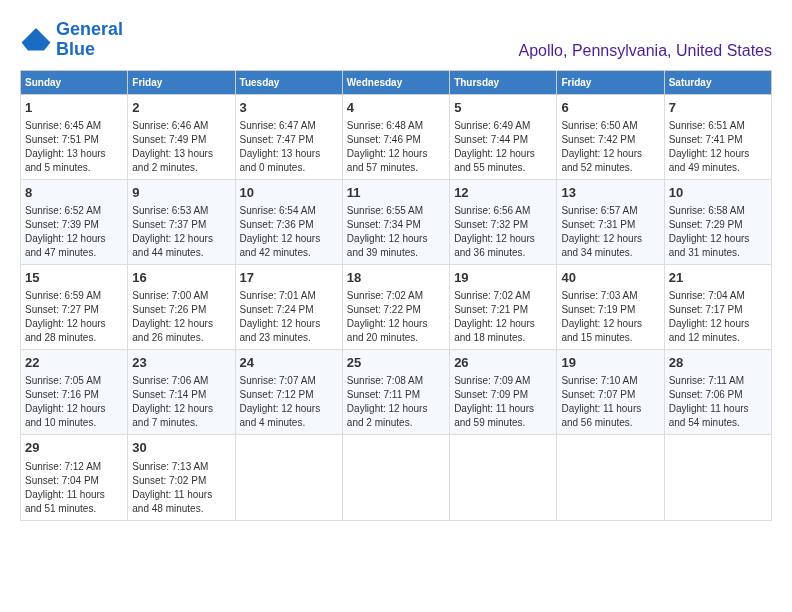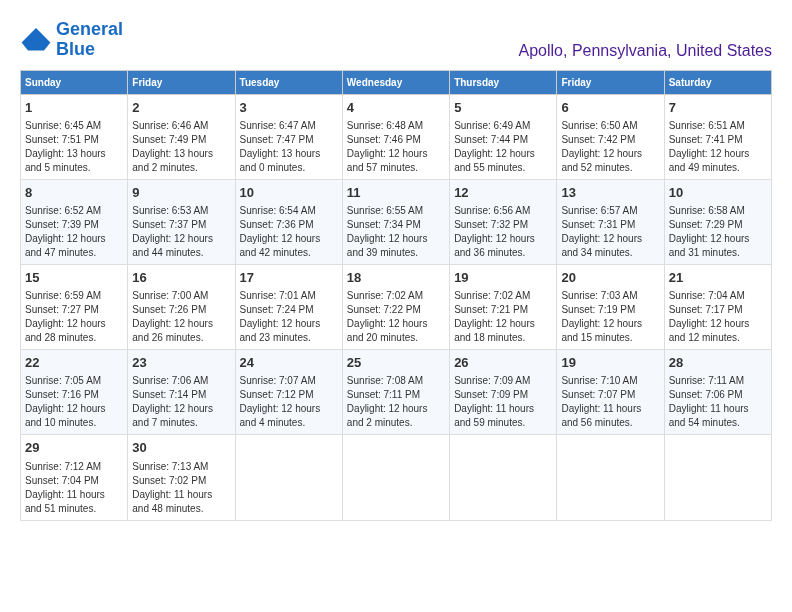--- a/index.html
+++ b/index.html
@@ -139,21 +139,21 @@
         <td><span class="day-num">12</span>Sunrise: 6:56 AM<br>Sunset: 7:32 PM<br>Daylight: 12 hours and 36 minutes.</td>
         <td><span class="day-num">13</span>Sunrise: 6:57 AM<br>Sunset: 7:31 PM<br>Daylight: 12 hours and 34 minutes.</td>
         <td><span class="day-num">10</span>Sunrise: 6:58 AM<br>Sunset: 7:29 PM<br>Daylight: 12 hours and 31 minutes.</td>
       </tr>
       <tr>
         <td><span class="day-num">15</span>Sunrise: 6:59 AM<br>Sunset: 7:27 PM<br>Daylight: 12 hours and 28 minutes.</td>
         <td><span class="day-num">16</span>Sunrise: 7:00 AM<br>Sunset: 7:26 PM<br>Daylight: 12 hours and 26 minutes.</td>
         <td><span class="day-num">17</span>Sunrise: 7:01 AM<br>Sunset: 7:24 PM<br>Daylight: 12 hours and 23 minutes.</td>
         <td><span class="day-num">18</span>Sunrise: 7:02 AM<br>Sunset: 7:22 PM<br>Daylight: 12 hours and 20 minutes.</td>
         <td><span class="day-num">19</span>Sunrise: 7:02 AM<br>Sunset: 7:21 PM<br>Daylight: 12 hours and 18 minutes.</td>
-        <td><span class="day-num">20</span>Sunrise: 7:03 AM<br>Sunset: 7:19 PM<br>Daylight: 12 hours and 15 minutes.</td>
+        <td><span class="day-num">40</span>Sunrise: 7:03 AM<br>Sunset: 7:19 PM<br>Daylight: 12 hours and 15 minutes.</td>
         <td><span class="day-num">21</span>Sunrise: 7:04 AM<br>Sunset: 7:17 PM<br>Daylight: 12 hours and 12 minutes.</td>
       </tr>
       <tr>
         <td><span class="day-num">22</span>Sunrise: 7:05 AM<br>Sunset: 7:16 PM<br>Daylight: 12 hours and 10 minutes.</td>
         <td><span class="day-num">23</span>Sunrise: 7:06 AM<br>Sunset: 7:14 PM<br>Daylight: 12 hours and 7 minutes.</td>
         <td><span class="day-num">24</span>Sunrise: 7:07 AM<br>Sunset: 7:12 PM<br>Daylight: 12 hours and 4 minutes.</td>
         <td><span class="day-num">25</span>Sunrise: 7:08 AM<br>Sunset: 7:11 PM<br>Daylight: 12 hours and 2 minutes.</td>
         <td><span class="day-num">26</span>Sunrise: 7:09 AM<br>Sunset: 7:09 PM<br>Daylight: 11 hours and 59 minutes.</td>
         <td><span class="day-num">19</span>Sunrise: 7:10 AM<br>Sunset: 7:07 PM<br>Daylight: 11 hours and 56 minutes.</td>
         <td><span class="day-num">28</span>Sunrise: 7:11 AM<br>Sunset: 7:06 PM<br>Daylight: 11 hours and 54 minutes.</td>

